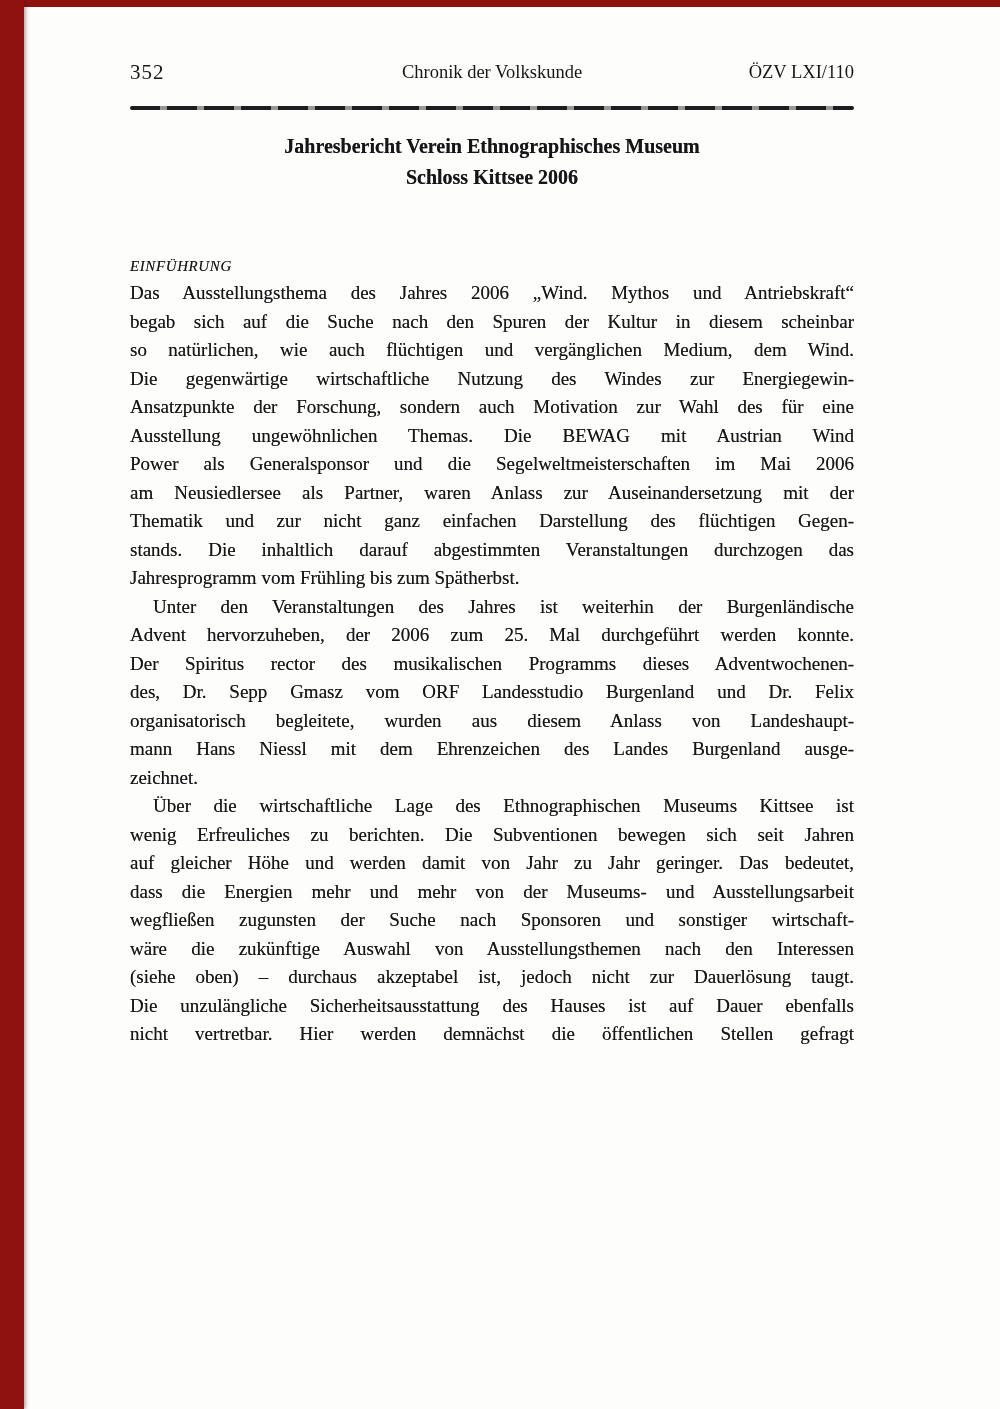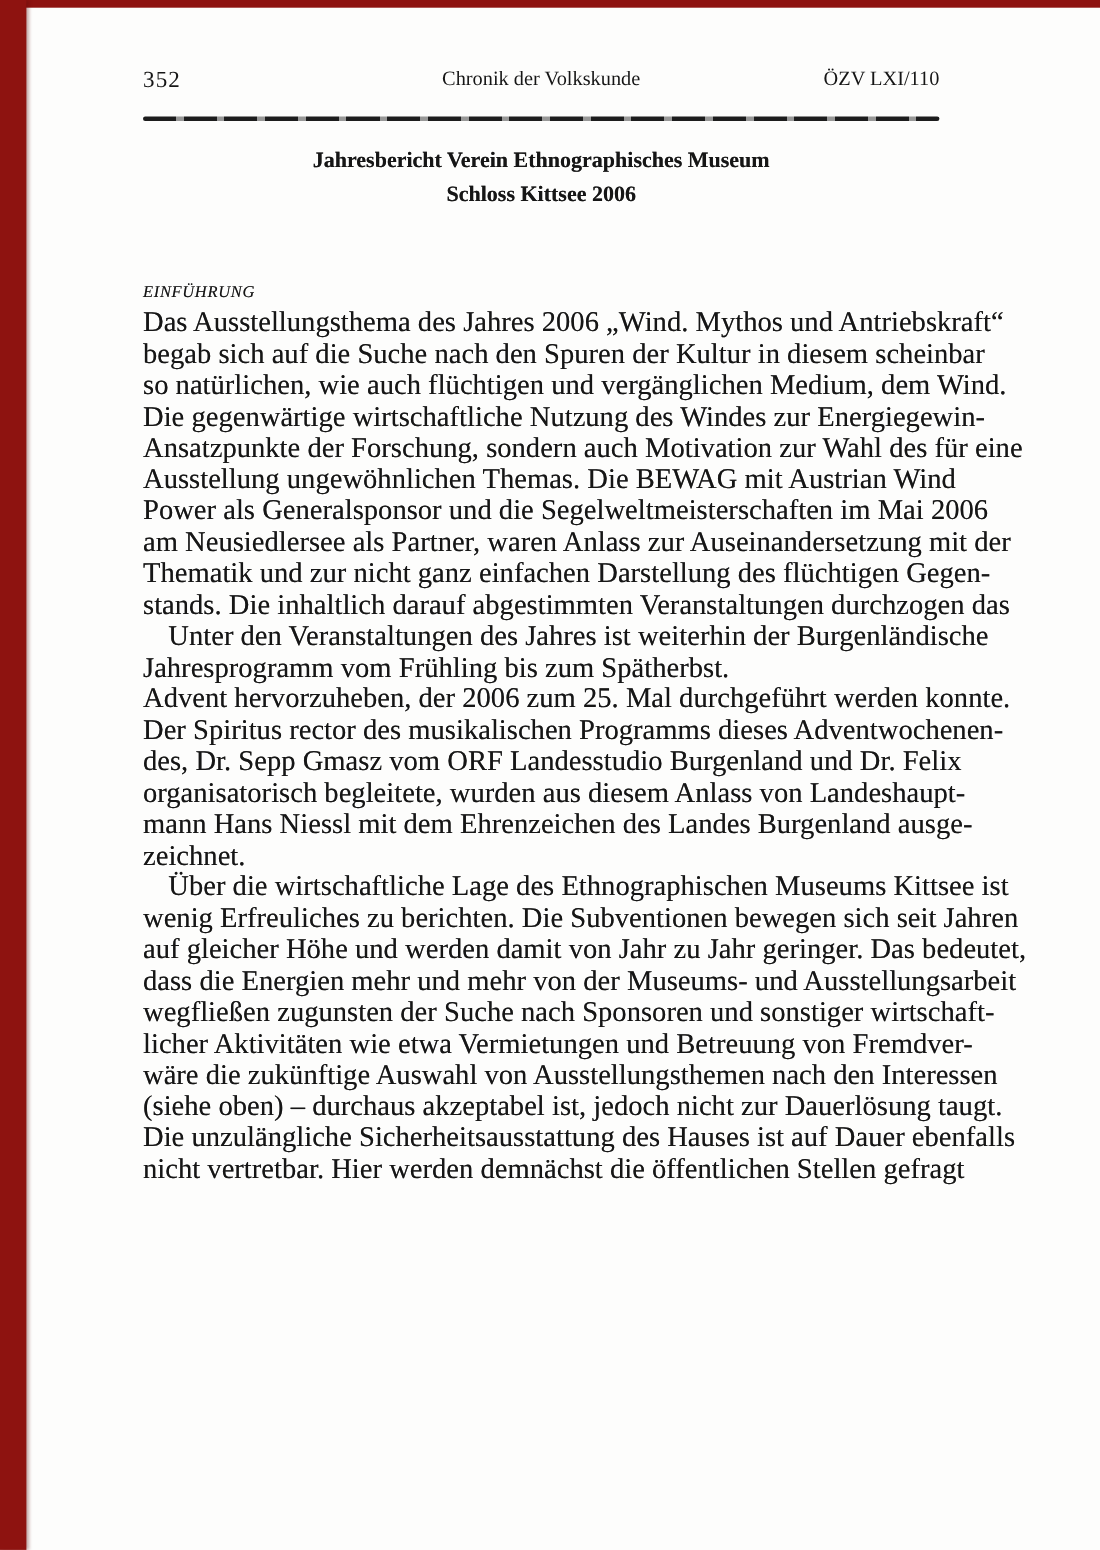--- a/index.html
+++ b/index.html
@@ -86,21 +86,21 @@
     letter-spacing: 0.6px;
     text-shadow: 0 0 0.4px rgba(0,0,0,0.5);
     margin-top: 28px;
   }
   
   .body-text {
     position: absolute;
     top: 279px;
     left: 130px;
     width: 724px;
-    font-size: 26px;
+    font-size: 19px;
     line-height: 28.5px;
     text-shadow: 0 0 0.5px rgba(0,0,0,0.6);
   }
   .body-text .line {
     text-align: justify;
     text-align-last: justify;
     white-space: nowrap;
   }
   .body-text .line.last {
     text-align-last: left;
@@ -136,33 +136,32 @@
       <div class="line">Das Ausstellungsthema des Jahres 2006 „Wind. Mythos und Antriebskraft“</div>
       <div class="line">begab sich auf die Suche nach den Spuren der Kultur in diesem scheinbar</div>
       <div class="line">so natürlichen, wie auch flüchtigen und vergänglichen Medium, dem Wind.</div>
       <div class="line">Die gegenwärtige wirtschaftliche Nutzung des Windes zur Energiegewin-</div>
       <div class="line">Ansatzpunkte der Forschung, sondern auch Motivation zur Wahl des für eine</div>
       <div class="line">Ausstellung ungewöhnlichen Themas. Die BEWAG mit Austrian Wind</div>
       <div class="line">Power als Generalsponsor und die Segelweltmeisterschaften im Mai 2006</div>
       <div class="line">am Neusiedlersee als Partner, waren Anlass zur Auseinandersetzung mit der</div>
       <div class="line">Thematik und zur nicht ganz einfachen Darstellung des flüchtigen Gegen-</div>
       <div class="line">stands. Die inhaltlich darauf abgestimmten Veranstaltungen durchzogen das</div>
+      <div class="line last">Jahresprogramm vom Frühling bis zum Spätherbst.</div>
       <div class="line indent">Unter den Veranstaltungen des Jahres ist weiterhin der Burgenländische</div>
-      <div class="line last">Jahresprogramm vom Frühling bis zum Spätherbst.</div>
       <div class="line">Advent hervorzuheben, der 2006 zum 25. Mal durchgeführt werden konnte.</div>
       <div class="line">Der Spiritus rector des musikalischen Programms dieses Adventwochenen-</div>
       <div class="line">des, Dr. Sepp Gmasz vom ORF Landesstudio Burgenland und Dr. Felix</div>
       <div class="line">organisatorisch begleitete, wurden aus diesem Anlass von Landeshaupt-</div>
       <div class="line">mann Hans Niessl mit dem Ehrenzeichen des Landes Burgenland ausge-</div>
       <div class="line last">zeichnet.</div>
       <div class="line indent">Über die wirtschaftliche Lage des Ethnographischen Museums Kittsee ist</div>
       <div class="line">wenig Erfreuliches zu berichten. Die Subventionen bewegen sich seit Jahren</div>
       <div class="line">auf gleicher Höhe und werden damit von Jahr zu Jahr geringer. Das bedeutet,</div>
       <div class="line">dass die Energien mehr und mehr von der Museums- und Ausstellungsarbeit</div>
       <div class="line">wegfließen zugunsten der Suche nach Sponsoren und sonstiger wirtschaft-</div>
-      <div class="line">licher Aktivitäten wie etwa Vermietungen und Betreuung von Fremdver-</div>
       <div class="line">wäre die zukünftige Auswahl von Ausstellungsthemen nach den Interessen</div>
       <div class="line">(siehe oben) – durchaus akzeptabel ist, jedoch nicht zur Dauerlösung taugt.</div>
       <div class="line">Die unzulängliche Sicherheitsausstattung des Hauses ist auf Dauer ebenfalls</div>
       <div class="line">nicht vertretbar. Hier werden demnächst die öffentlichen Stellen gefragt</div>
     </div>
 
 </div>
 
 </body></html>

